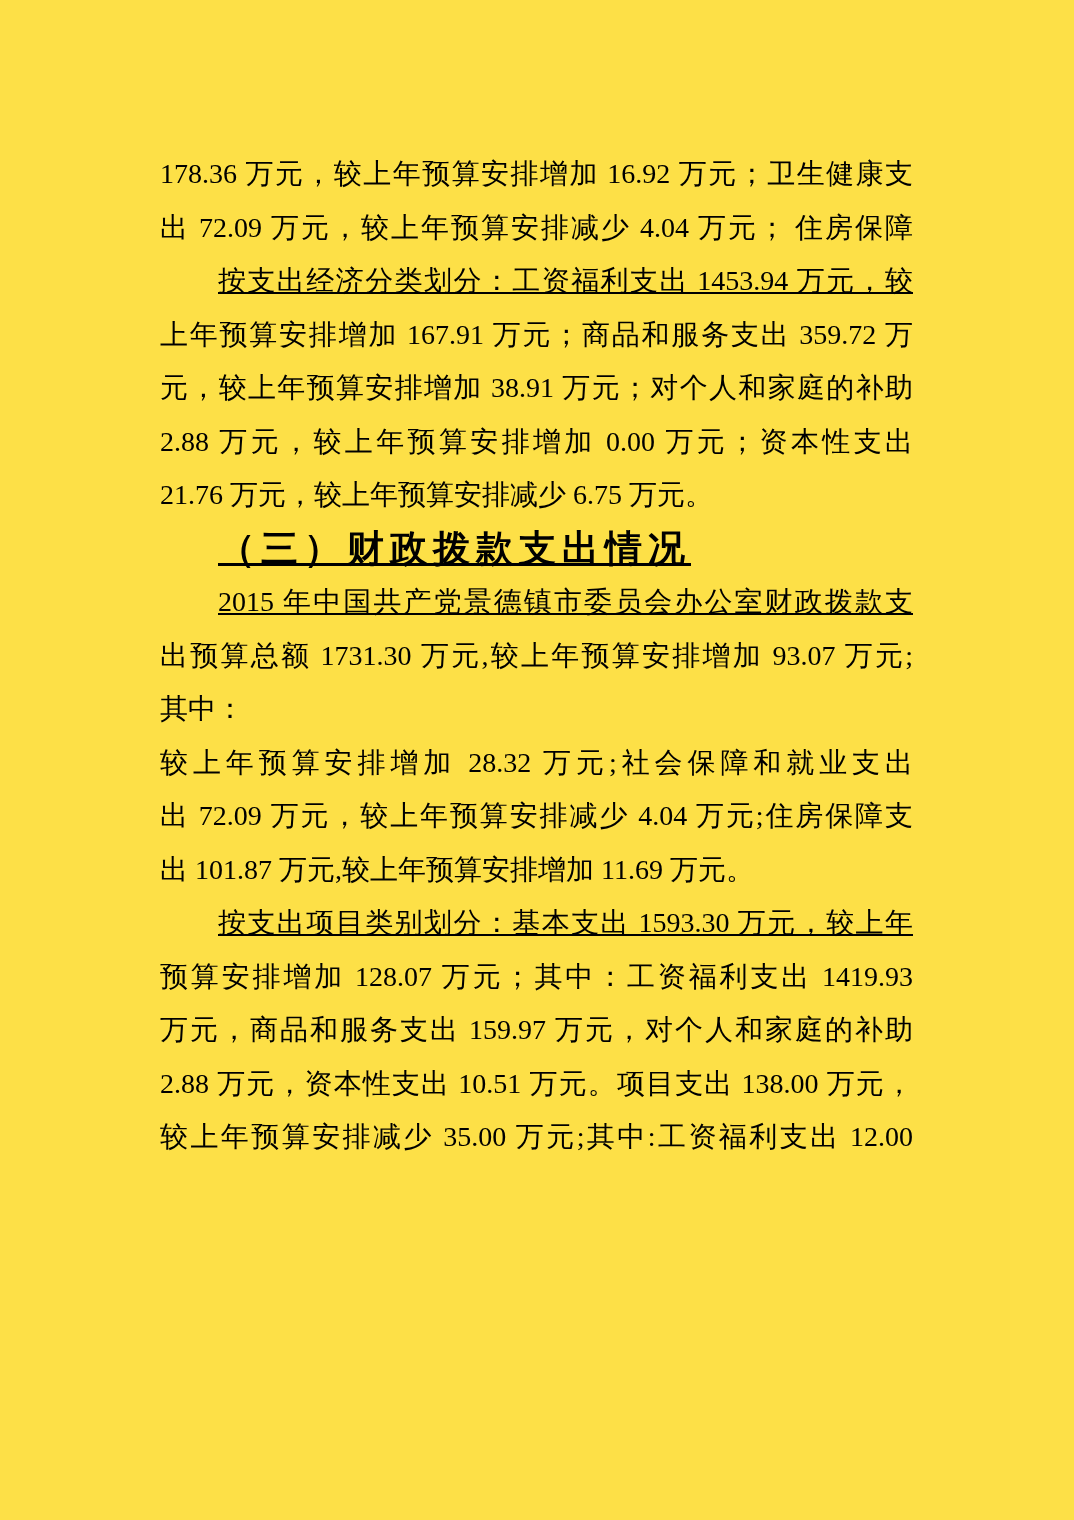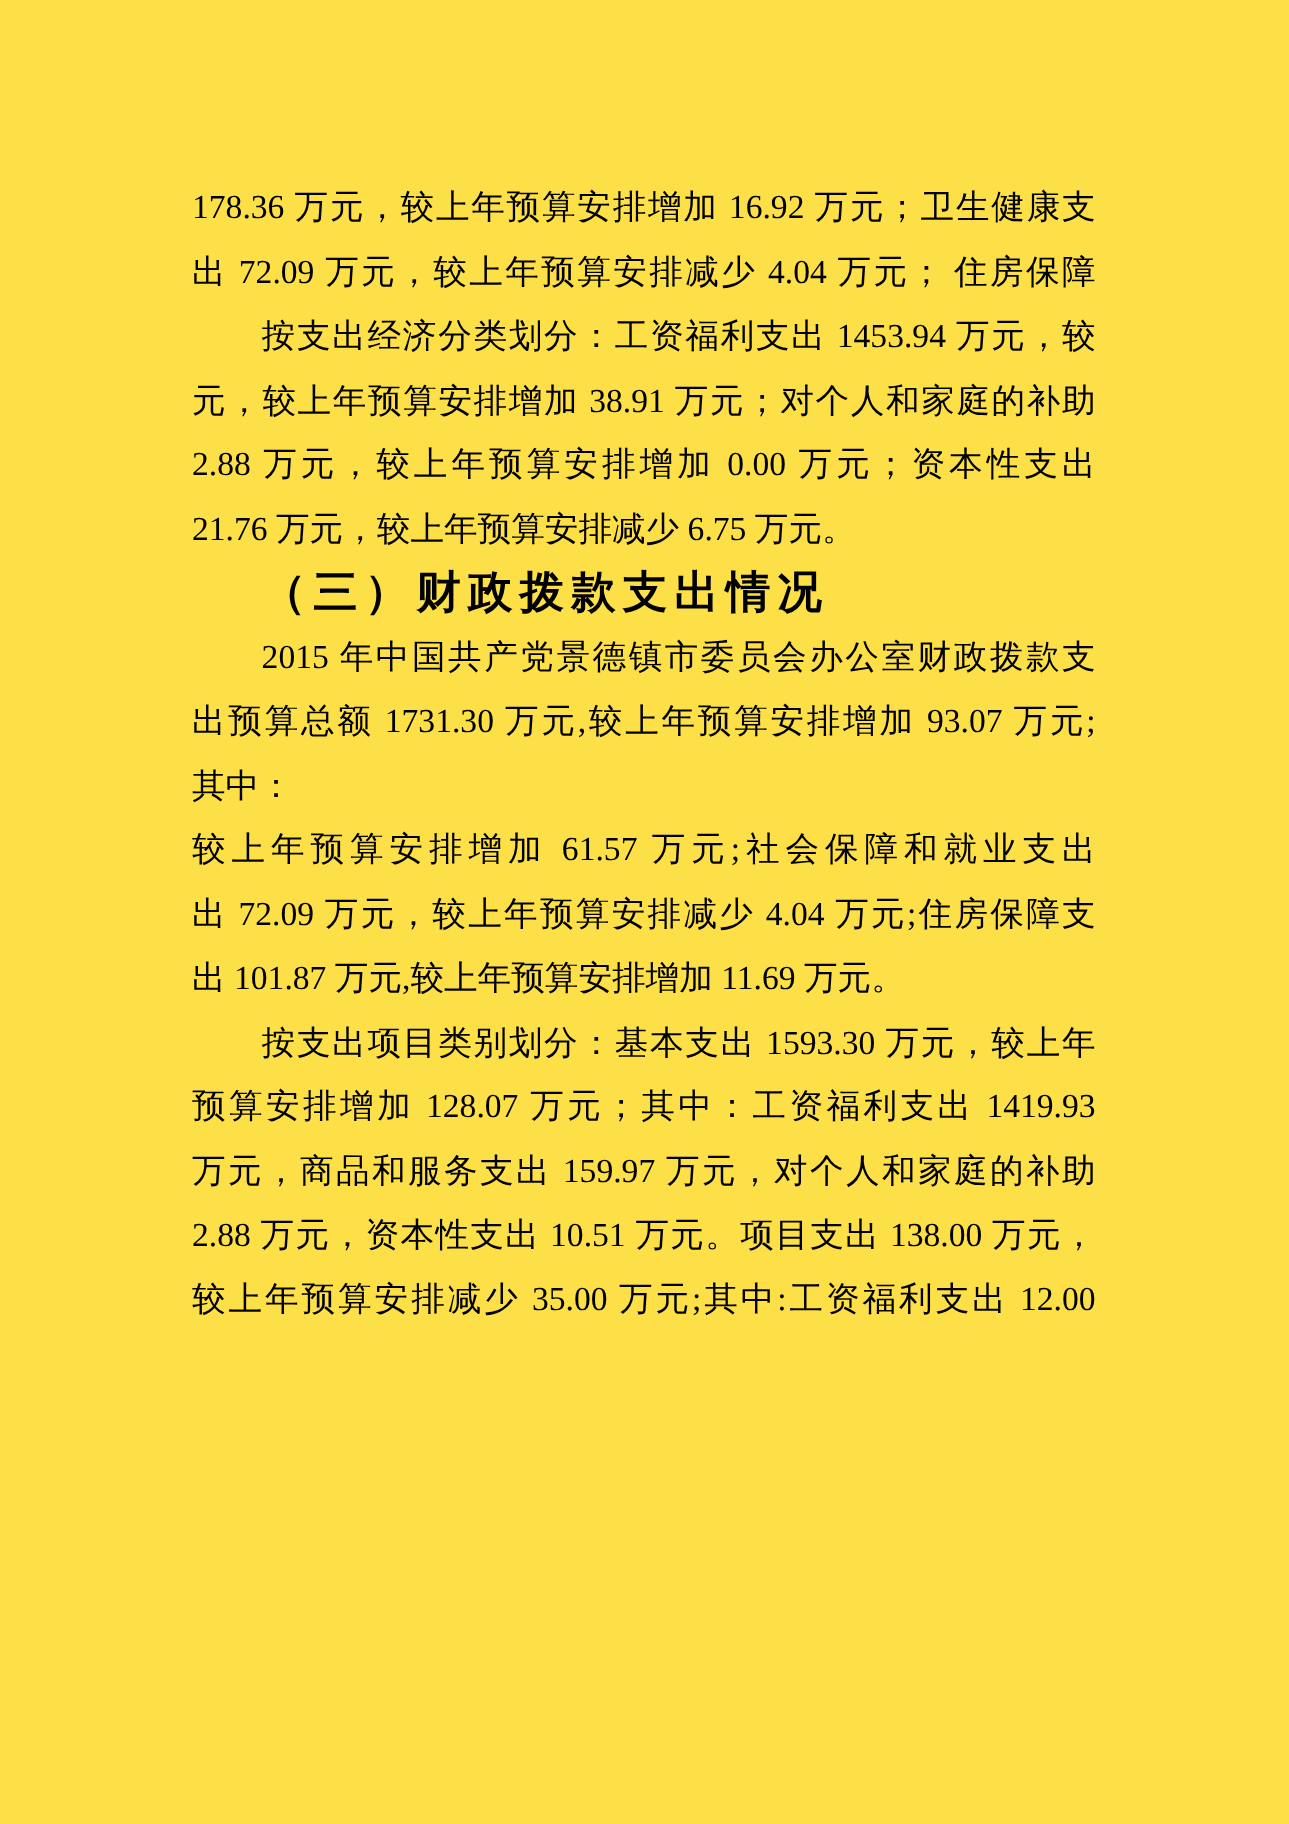--- a/index.html
+++ b/index.html
@@ -29,43 +29,45 @@
     text-align: justify;
     text-align-last: left;
     overflow: hidden;
     white-space: pre-wrap;
   }
   .line.fill {
     text-align-last: justify;
   }
   .line.indent {
     text-indent: 58px;
+    text-decoration: underline;
   }
   .line.heading {
     font-weight: bold;
     font-size: 37px;
     letter-spacing: 6px;
   }
 </style>
 </head>
 <body>
 
 <div class="page" style="background: #fde047; color: rgb(0, 0, 0); padding-left: 48px;">
   <div class="content">
       <div class="line fill">178.36 万元，较上年预算安排增加 16.92 万元；卫生健康支</div>
       <div class="line fill">出 72.09 万元，较上年预算安排减少 4.04 万元； 住房保障</div>
       <div class="line fill indent">按支出经济分类划分：工资福利支出 1453.94 万元，较</div>
+      <div class="line fill">上年预算安排增加 167.91 万元；商品和服务支出 359.72 万</div>
       <div class="line fill">元，较上年预算安排增加 38.91 万元；对个人和家庭的补助</div>
       <div class="line fill">2.88 万元，较上年预算安排增加 0.00 万元；资本性支出</div>
       <div class="line">21.76 万元，较上年预算安排减少 6.75 万元。</div>
       <div class="line heading indent">（三）财政拨款支出情况</div>
       <div class="line fill indent">2015 年中国共产党景德镇市委员会办公室财政拨款支</div>
       <div class="line fill">出预算总额 1731.30 万元,较上年预算安排增加 93.07 万元;</div>
       <div class="line">其中：</div>
-      <div class="line fill">较上年预算安排增加 61.57 万元;社会保障和就业支出</div>
+      <div class="line fill">较上年预算安排增加 28.32 万元;社会保障和就业支出</div>
       <div class="line fill">出 72.09 万元，较上年预算安排减少 4.04 万元;住房保障支</div>
       <div class="line">出 101.87 万元,较上年预算安排增加 11.69 万元。</div>
       <div class="line fill indent">按支出项目类别划分：基本支出 1593.30 万元，较上年</div>
       <div class="line fill">预算安排增加 128.07 万元；其中：工资福利支出 1419.93</div>
       <div class="line fill">万元，商品和服务支出 159.97 万元，对个人和家庭的补助</div>
       <div class="line fill">2.88 万元，资本性支出 10.51 万元。项目支出 138.00 万元，</div>
       <div class="line fill">较上年预算安排减少 35.00 万元;其中:工资福利支出 12.00</div>
     </div>
 </div>
 

